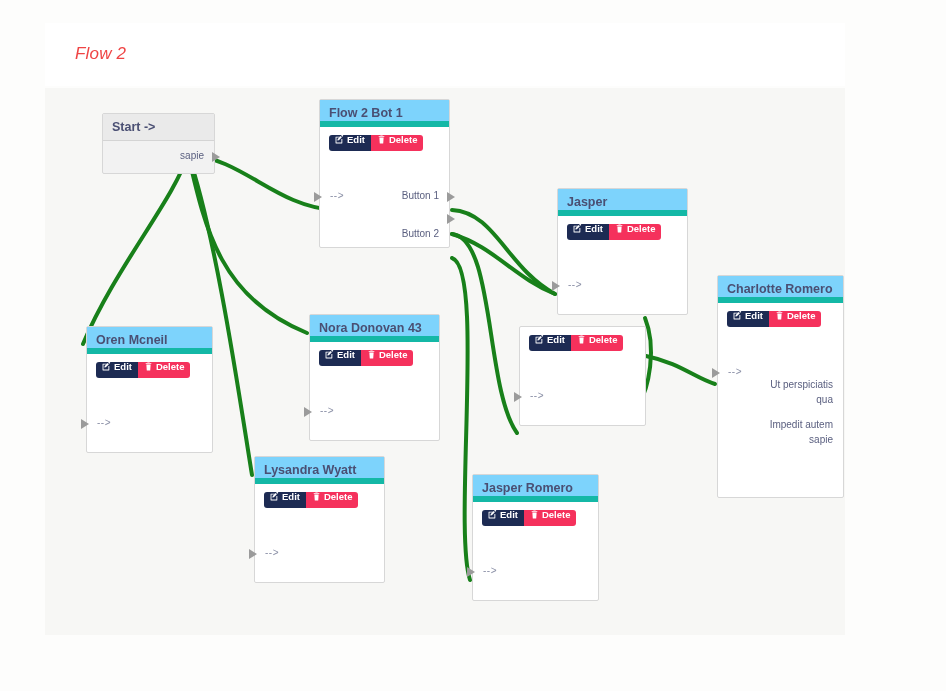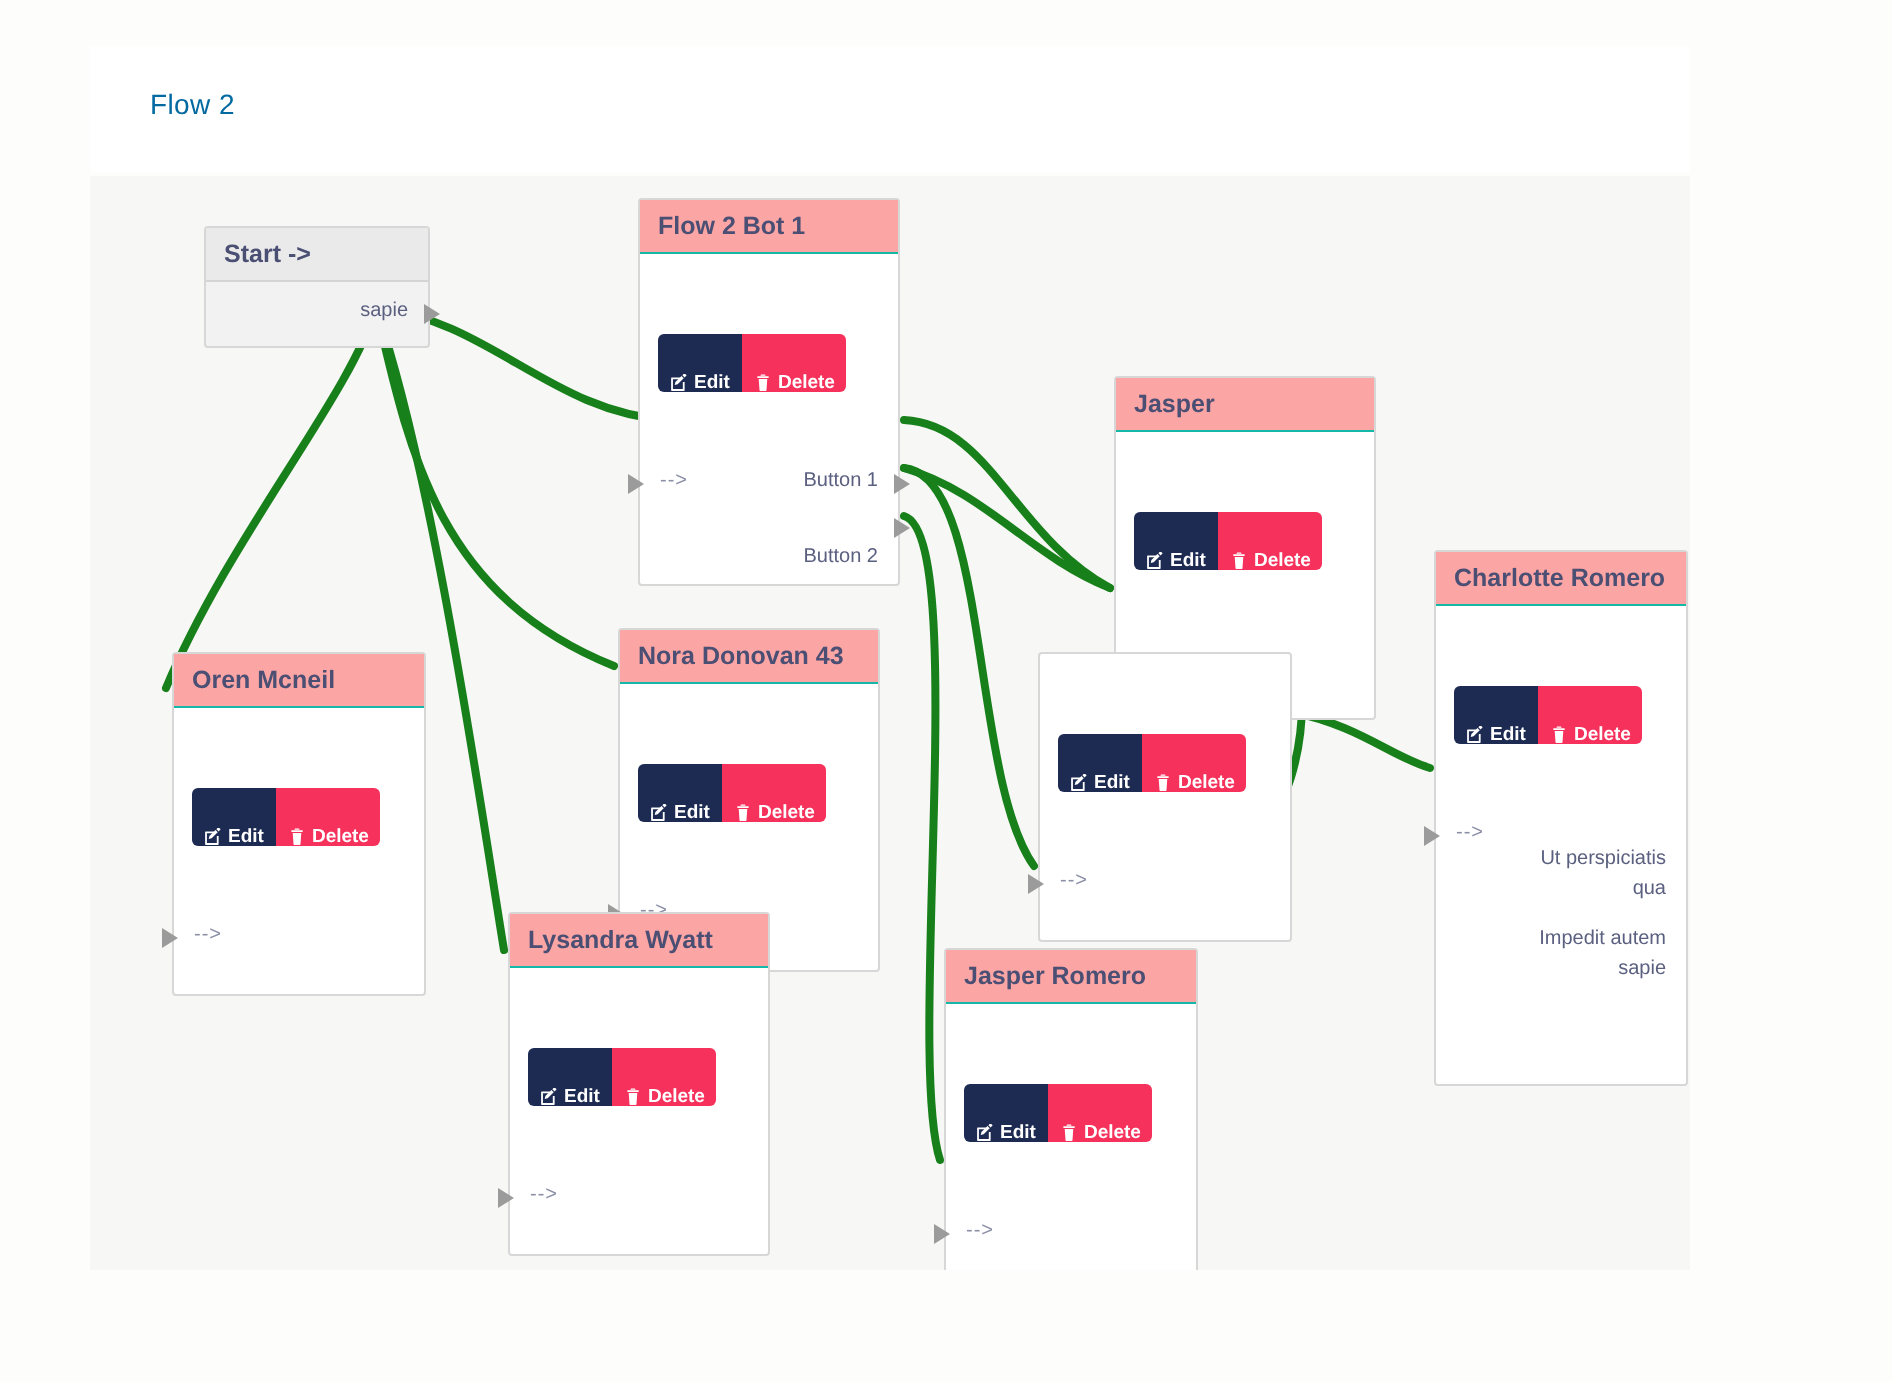--- a/index.html
+++ b/index.html
@@ -19,23 +19,24 @@
   
   .header-bar {
     position: absolute;
     left: 45px; top: 23px;
     width: 800px; height: 63px;
     background: #ffffff;
   }
   .header-title {
     position: absolute;
     left: 30px; top: 21px;
-    font-size: 14px;
-    color: #0369a1;
+    font-size: 17px;
+    color: #ef4444;
     letter-spacing: .2px;
+    font-style: italic;
   }
   
   .canvas {
     position: absolute;
     left: 45px; top: 88px;
     width: 800px; height: 547px;
     background: #f7f7f5;
     overflow: hidden;
   }
   .edge-layer {
@@ -52,53 +53,52 @@
     border-radius: 2px;
   }
   .node.start { background: #f2f2f2; }
   .node-header {
     height: 27px;
     line-height: 27px;
     padding: 0 0 0 9px;
     font-size: 12.5px;
     font-weight: bold;
     color: #4a4f73;
-    background: #fca5a5;
-    border-bottom: 1px solid #14b8a6;
+    background: #7dd3fc;
+    border-bottom: 6px solid #14b8a6;
     white-space: nowrap;
     overflow: hidden;
   }
   .node.start .node-header {
     background: #eaeaea;
     border-bottom: 1px solid #d4d4d4;
   }
   .node-body {
     position: relative;
     padding: 0;
   }
   
   .btn-row {
     padding: 8px 0 0 9px;
     display: flex;
     align-items: center;
   }
   .btn {
-    height: 29px;
+    height: 16px;
     display: inline-flex;
-    align-items: flex-end;
+    align-items: flex-start;
     gap: 3px;
     padding: 0 6px;
     font-size: 9.5px;
     font-weight: bold;
     color: #ffffff;
     border: none;
     cursor: pointer;
     white-space: nowrap;
     line-height: 1;
-    margin-top: 32px;
   }
   .btn-edit {
     background: #1d2b53;
     border-radius: 3px 0 0 3px;
   }
   .btn-delete {
     background: #f5315c;
     border-radius: 0 3px 3px 0;
   }
   .btn svg { display: block; }

